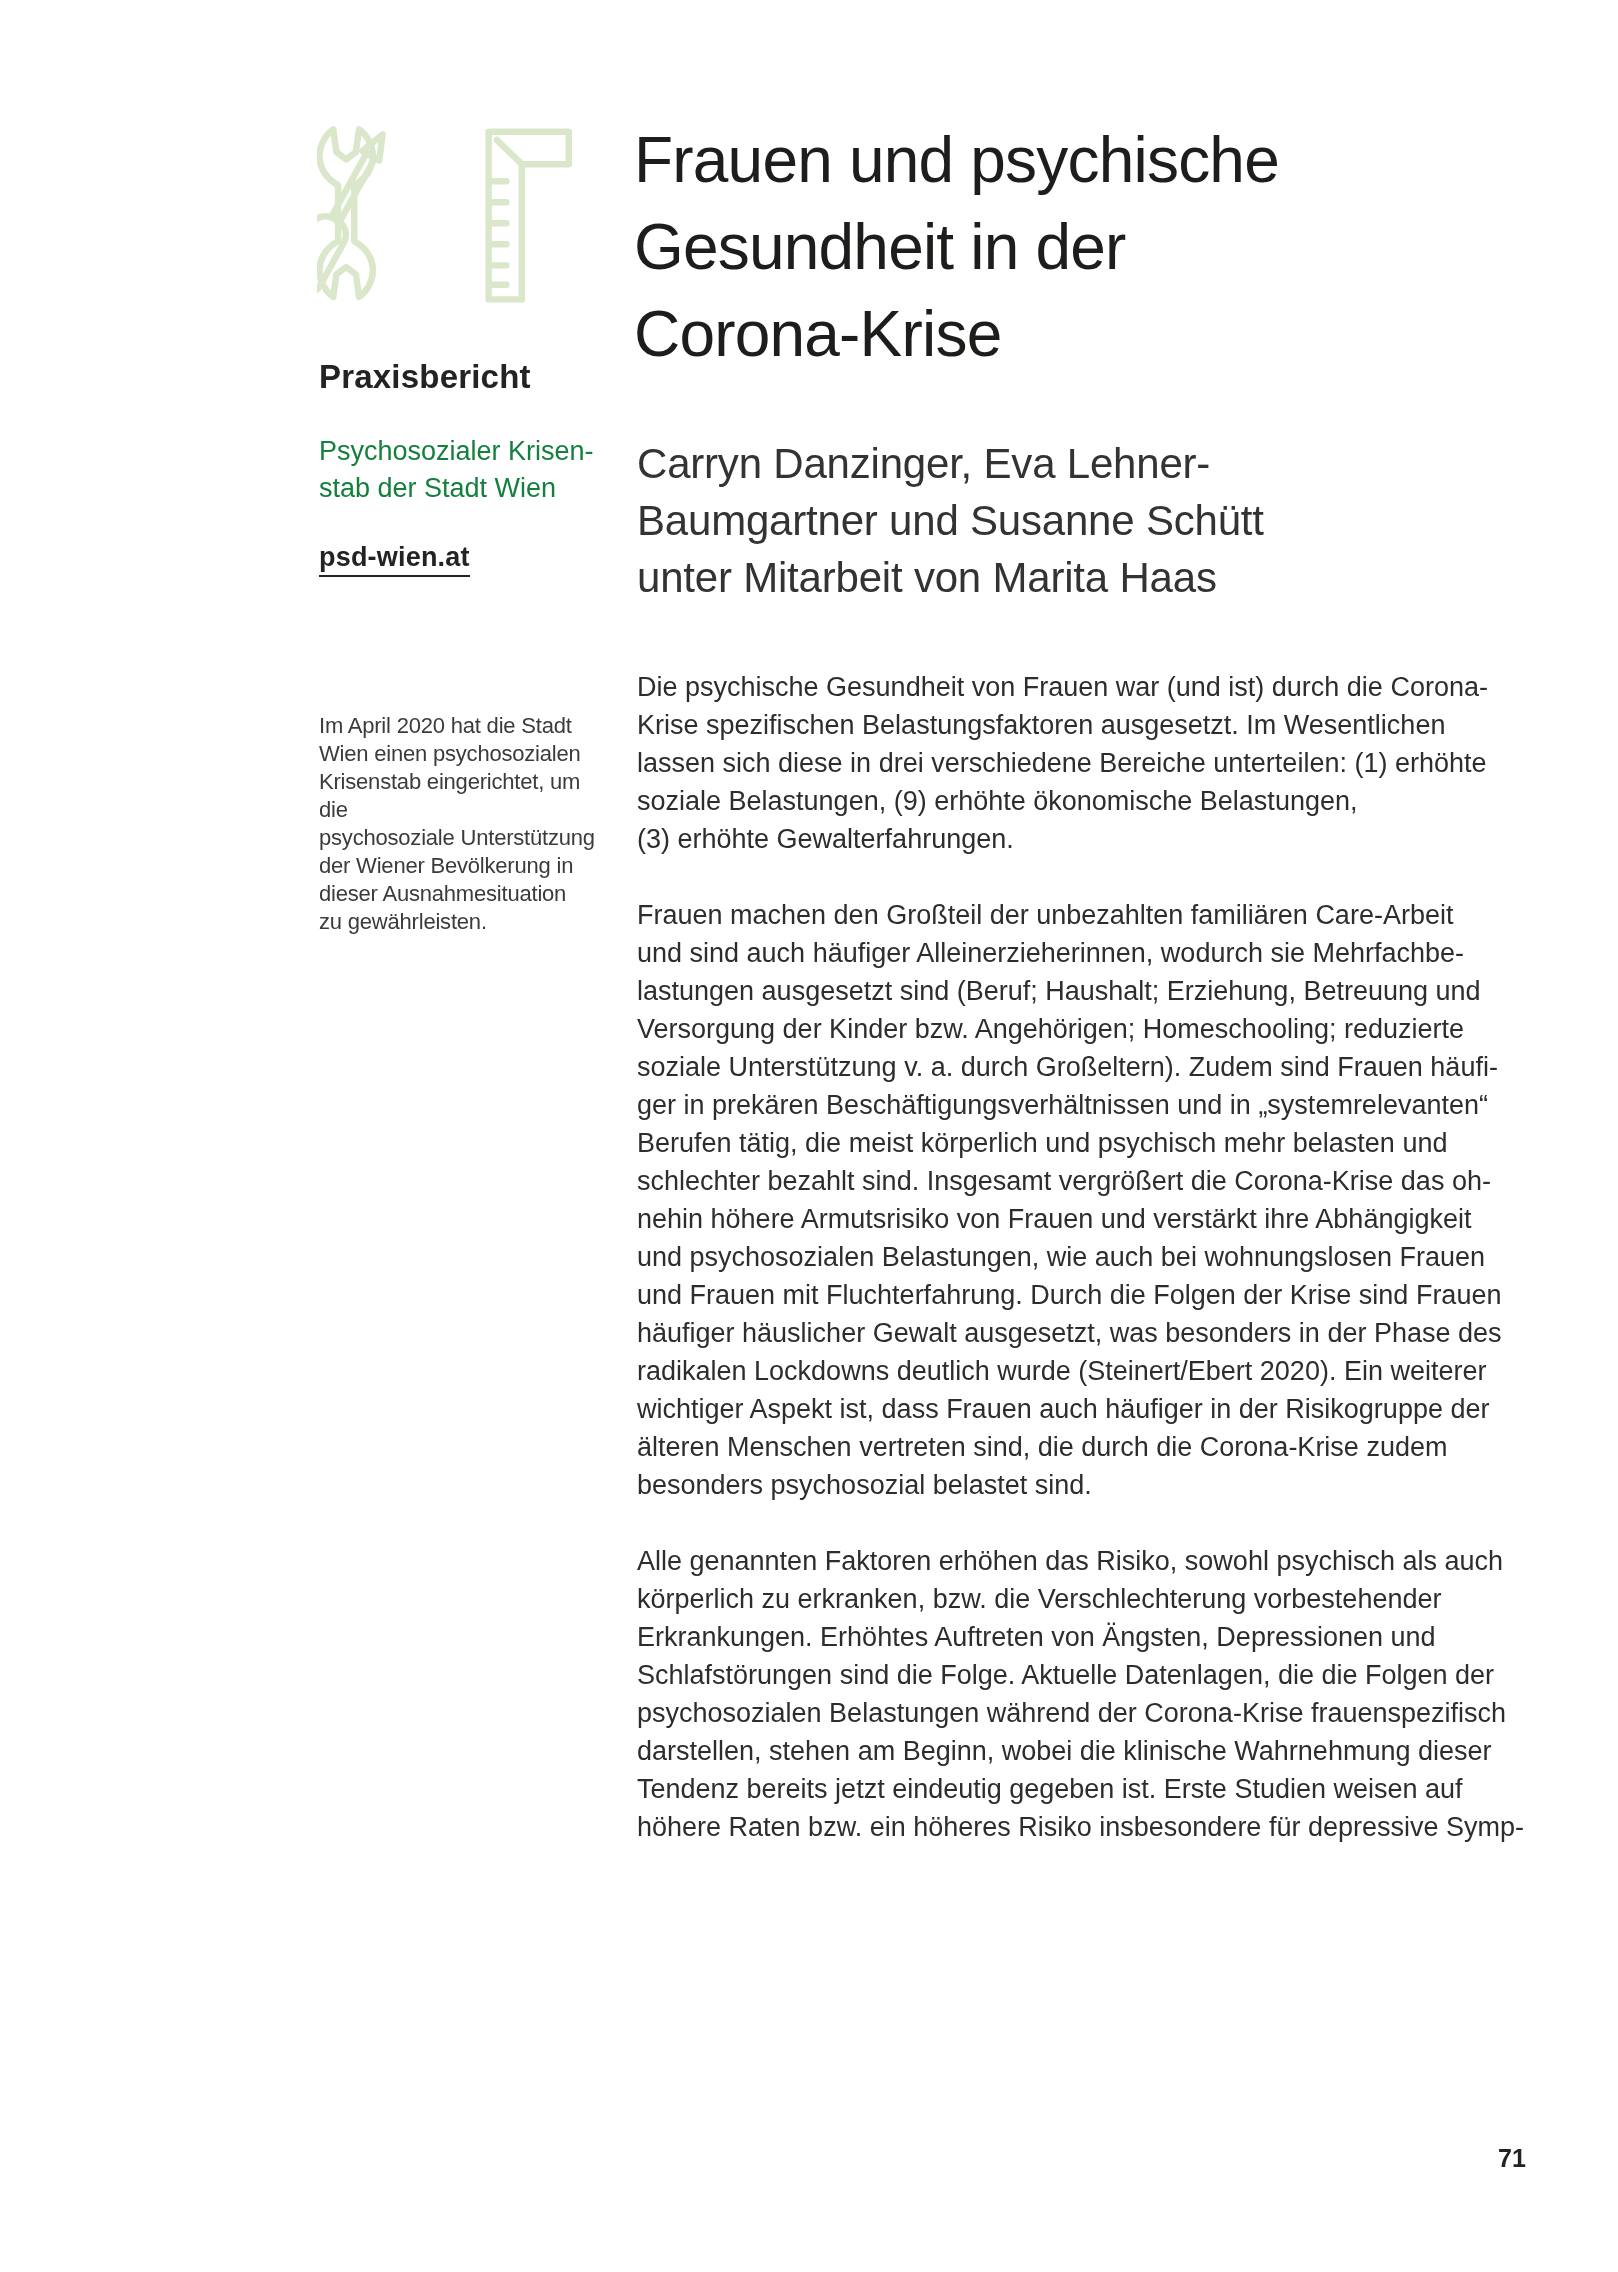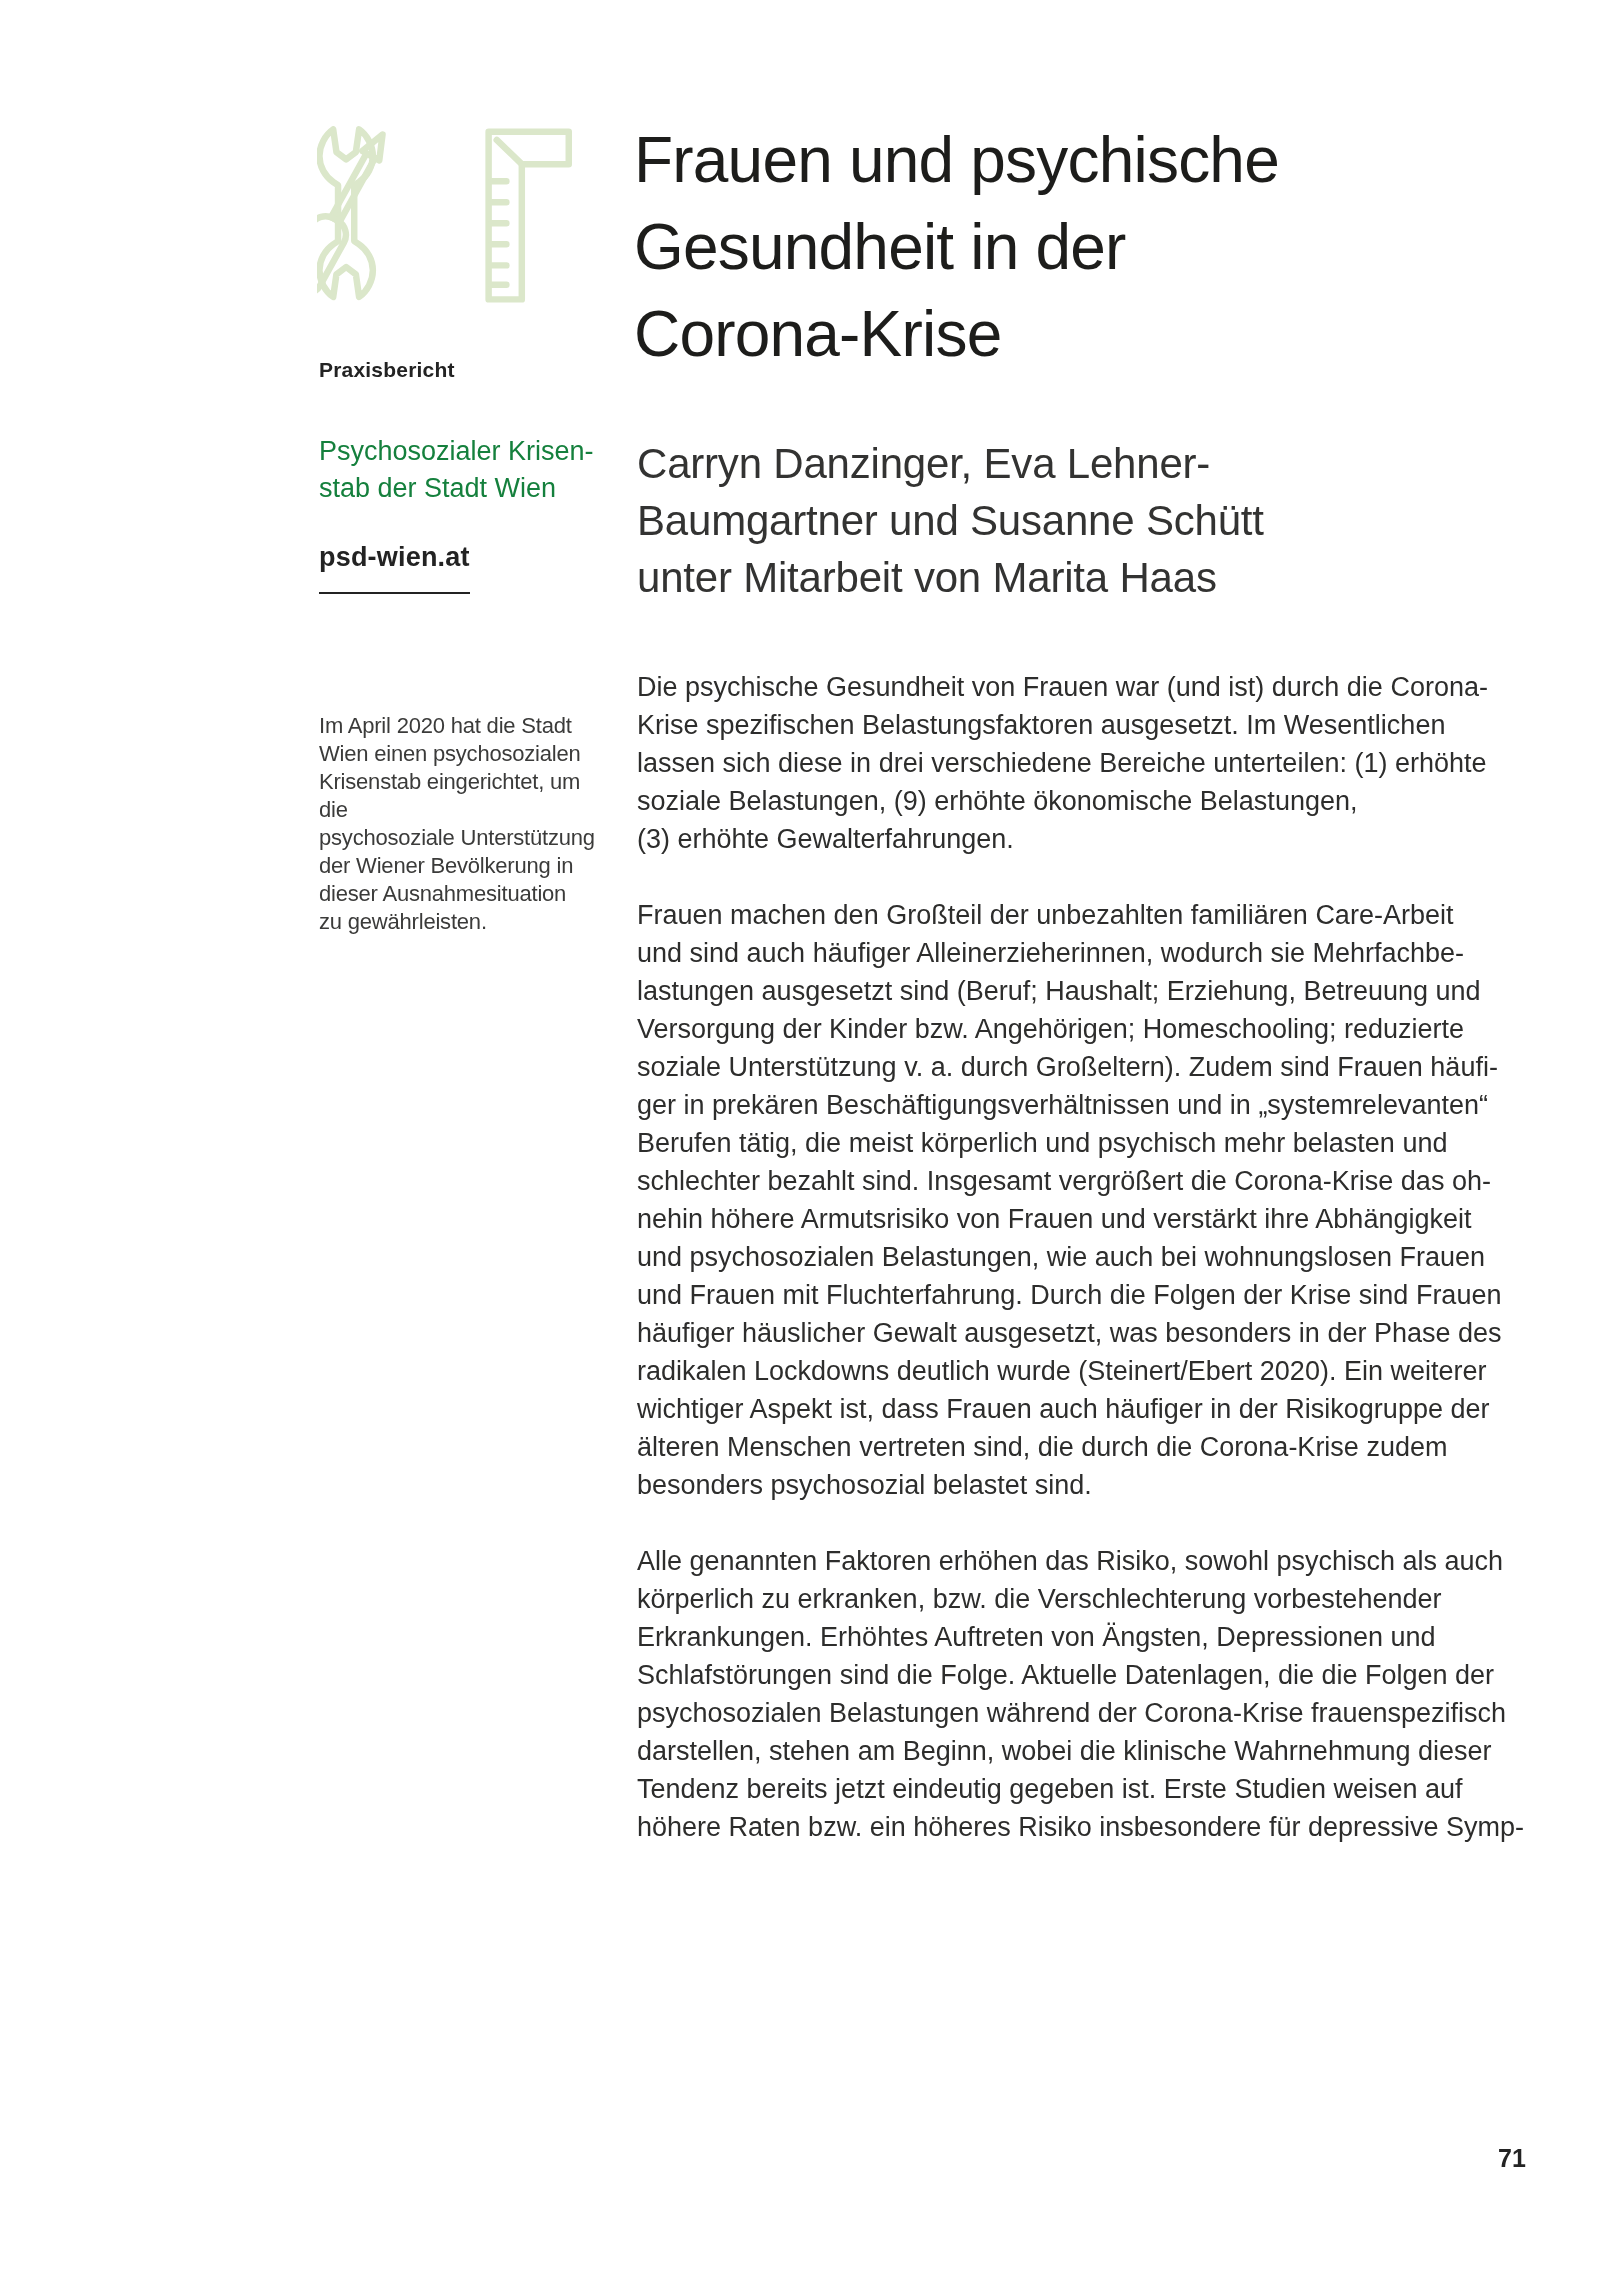--- a/index.html
+++ b/index.html
@@ -16,21 +16,21 @@
   .tools-icon {
     position: absolute;
     left: 317px;
     top: 126px;
     display: block;
   }
   .category-label {
     position: absolute;
     left: 319px;
     top: 358px;
-    font-size: 21px;
+    font-size: 33px;
     font-weight: 700;
     color: #232323;
     letter-spacing: 0.2px;
   }
   .organization {
     position: absolute;
     left: 319px;
     top: 433px;
     font-size: 27px;
     line-height: 37px;
@@ -39,21 +39,21 @@
   }
   .site-link {
     position: absolute;
     left: 319px;
     top: 542px;
     font-size: 27px;
     font-weight: 700;
     color: #232323;
     text-decoration: none;
     border-bottom: 2.4px solid #232323;
-    padding-bottom: 19px;
+    padding-bottom: 2px;
     letter-spacing: 0.2px;
   }
   .sidebar-note {
     position: absolute;
     left: 319px;
     top: 684px;
     width: 279px;
     font-size: 22px;
     line-height: 28px;
     color: #3b3b3a;

